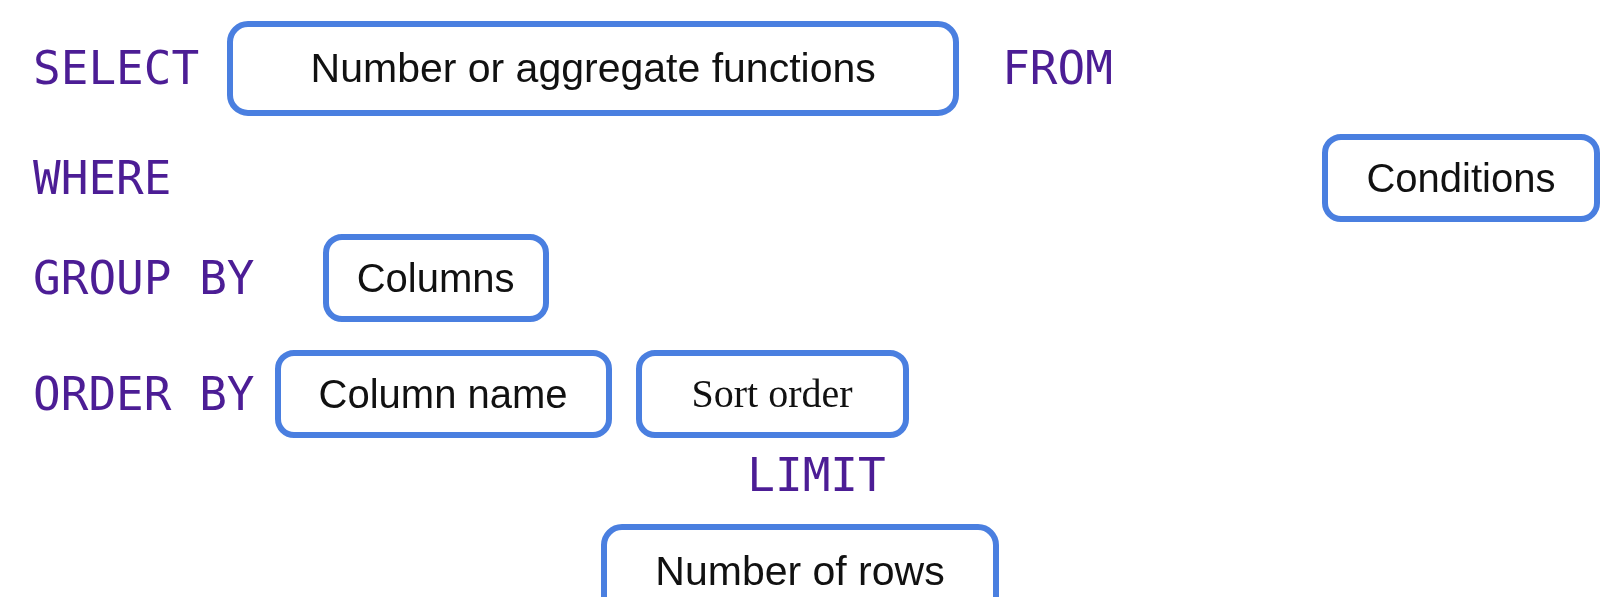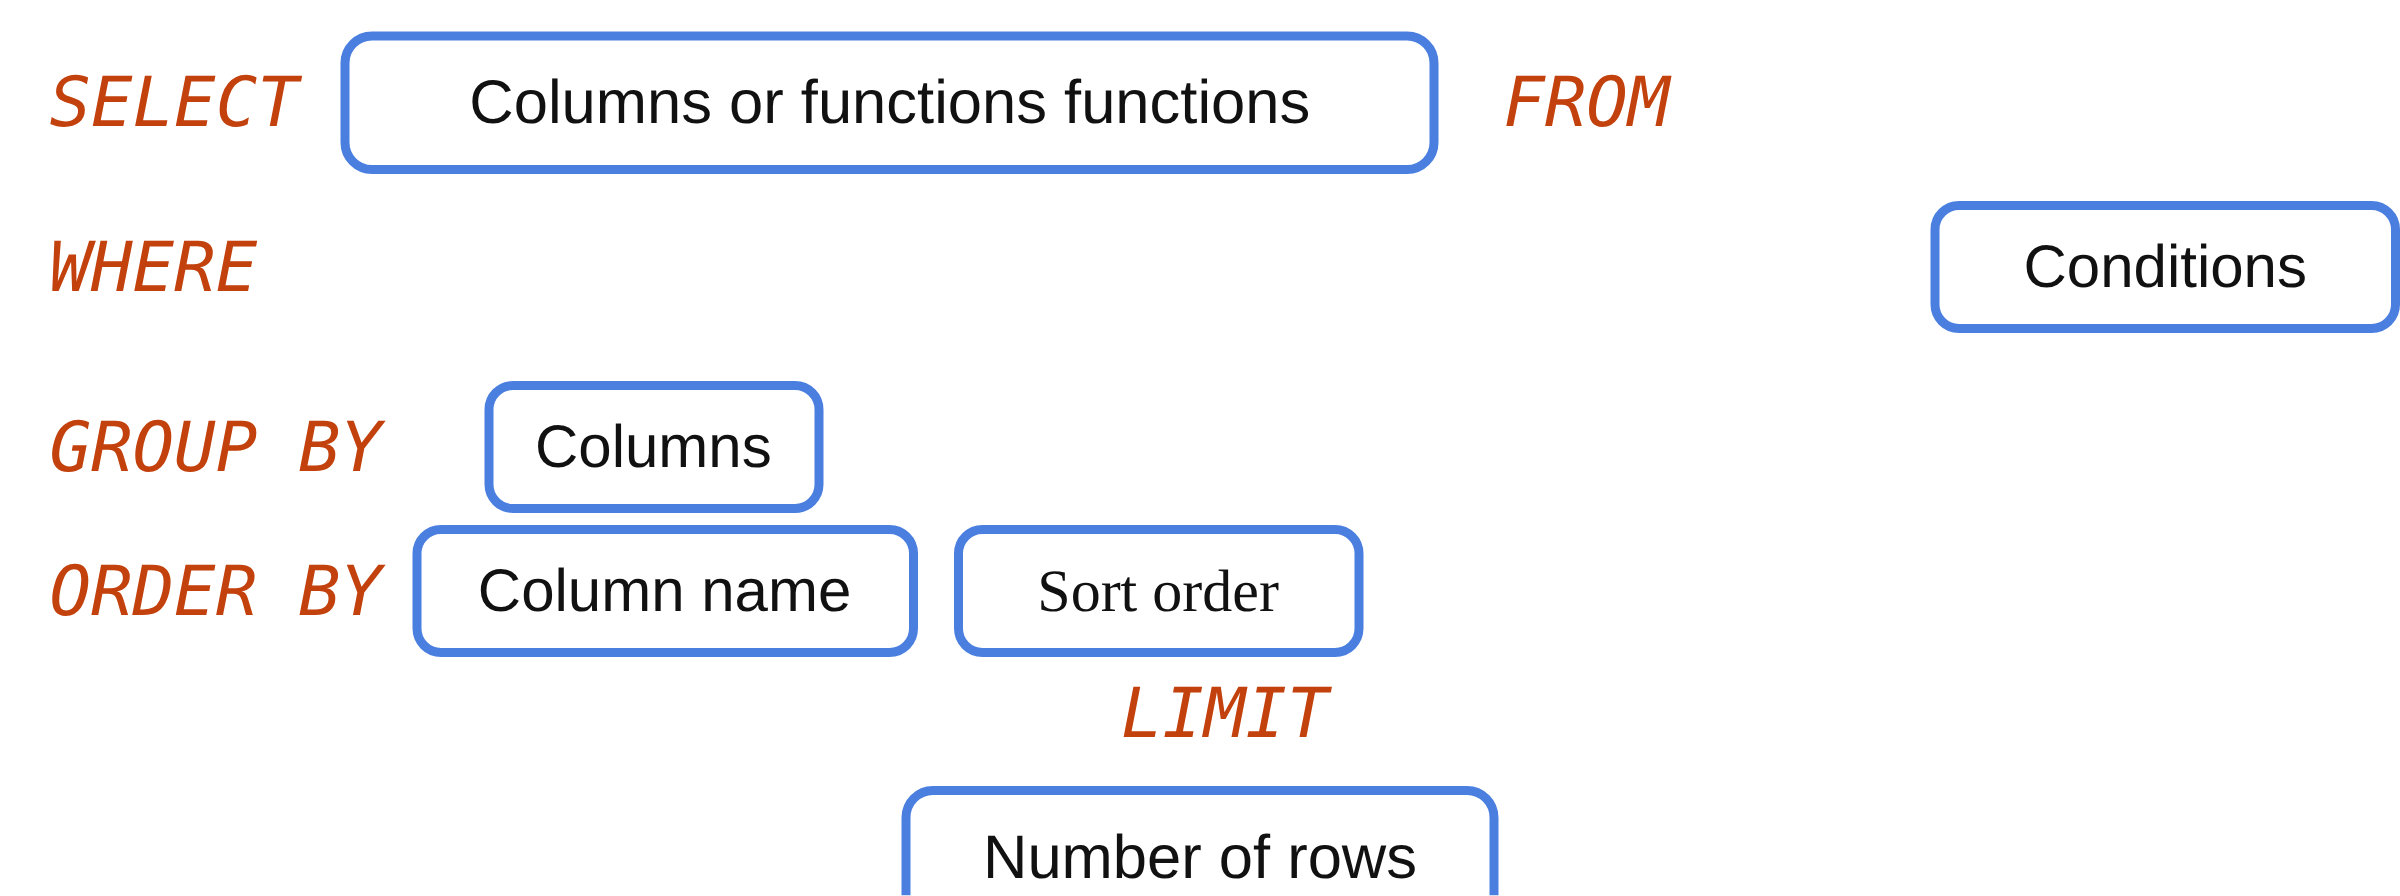--- a/index.html
+++ b/index.html
@@ -19,36 +19,35 @@
   
   .row {
     position: absolute;
     left: 0;
     width: 1600px;
     display: flex;
     align-items: center;
   }
   .row-select { top: 14px;  height: 108px; }
   .row-where  { top: 128px; height: 100px; justify-content: space-between; }
-  .row-group  { top: 248px; height: 100px; gap: 24px; }
+  .row-group  { top: 228px; height: 100px; gap: 24px; }
   .row-order  { top: 344px; height: 100px; }
   .row-limit  { top: 452px; height: 108px; flex-direction: column; }
 
   
   .keyword {
     font-family: "DejaVu Serif", "Liberation Serif", serif;
     font-size: 44px;
     font-weight: 400;
-    color: #c2410c;
+    color: #4c1d95;
     white-space: pre;
     letter-spacing: 3.5px;
     line-height: 1;
     margin-left: 33px;
     flex: 0 0 auto;
-    font-style: italic;
     -webkit-font-smoothing: antialiased;
   }
   
   .keyword {
     font-family: "DejaVu Sans Mono", "Liberation Mono", monospace;
     font-size: 46px;
     letter-spacing: 0px;
   }
 
   
@@ -68,21 +67,21 @@
     line-height: 1;
     padding: 0 22px;
     white-space: nowrap;
   }
   .token-lg { height: 95px; border-radius: 21px; font-size: 41px; }
   .token-md { height: 88px; border-radius: 19px; font-size: 40px; }
 
   
   .tk-columns-agg  { width: 732px; }
   .tk-table-name   { width: 304px; }
-  .tk-conditions   { width: 313px; }
+  .tk-conditions   { width: 278px; }
   .tk-columns      { width: 226px; }
   .tk-column-name  { width: 337px; }
   .tk-sort-order   { width: 273px; font-family: Liberation Serif, serif; }
   .tk-number-rows  { width: 398px; }
 
   
   .gap-24 { flex: 0 0 24px; }
   .gap-26 { flex: 0 0 26px; }
   .gap-28 { flex: 0 0 28px; }
   .gap-20 { flex: 0 0 20px; }
@@ -99,21 +98,21 @@
   }
 </style>
 </head>
 <body>
 
 <div id="canvas">
 
   <div class="row row-select">
     <span class="keyword">SELECT</span>
     <span class="gap-28"></span>
-    <span class="token token-lg tk-columns-agg">Columns or functions functions</span>
+    <span class="token token-lg tk-columns-agg">Number or aggregate functions</span>
     <span class="gap-28"></span>
     <span class="keyword" style="margin-left:15px;text-align:center;">FROM</span>
     <span class="gap-26"></span>
   </div>
 
   <div class="row row-where">
     <span class="keyword">WHERE</span>
     <span class="gap-24"></span>
     <span class="token token-md tk-conditions">Conditions</span>
   </div>

